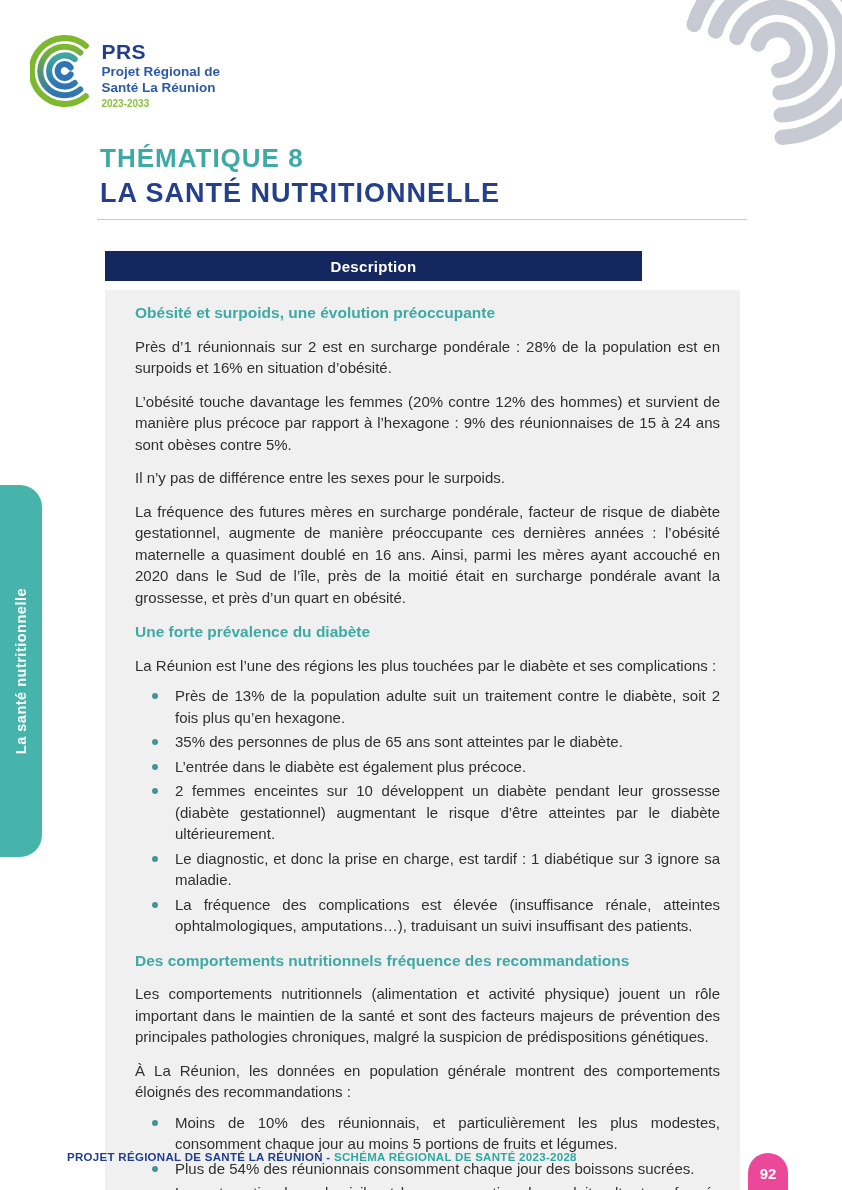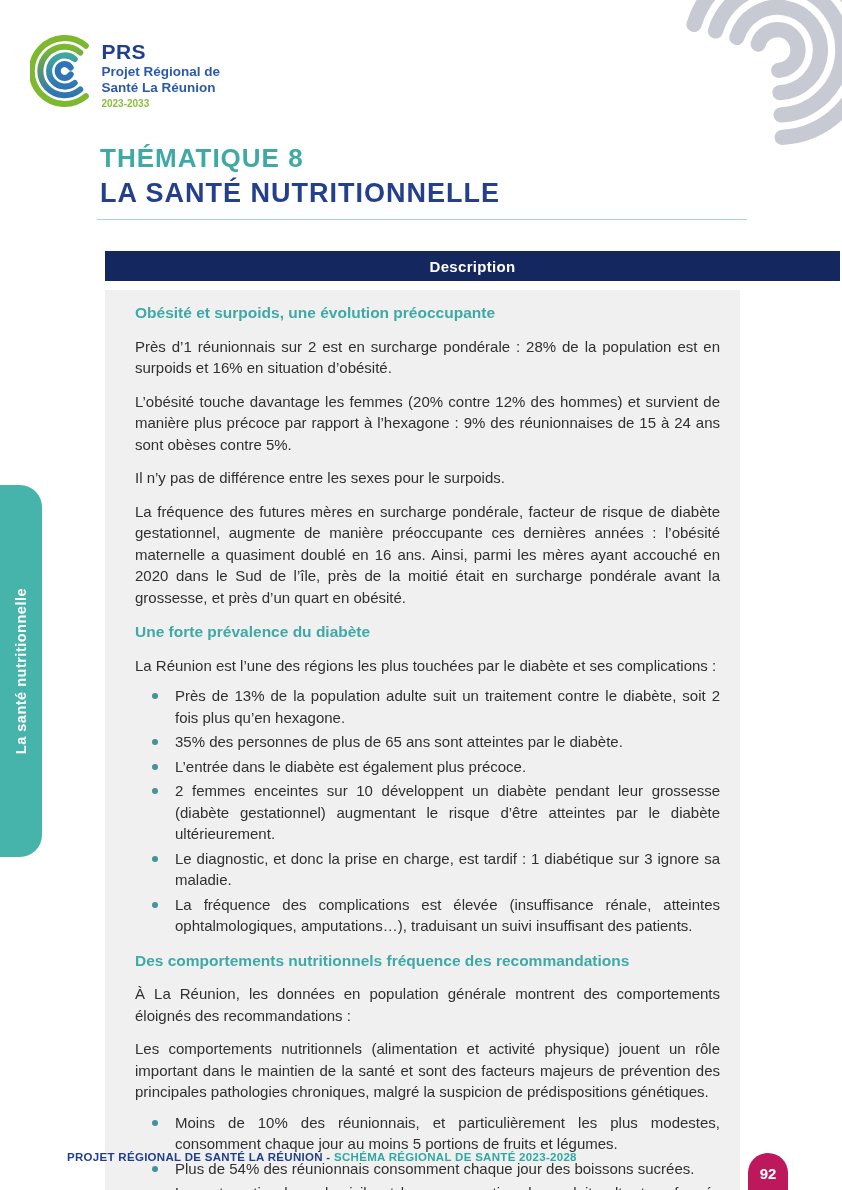--- a/index.html
+++ b/index.html
@@ -27,21 +27,21 @@
     font-size:26px; font-weight:bold; letter-spacing:1px; color:#3FAAA5;
   }
   .main-title {
     position:absolute; left:100px; top:178px;
     font-size:27px; font-weight:600; letter-spacing:1px; color:#24408C;
   }
   .title-rule { position:absolute; left:97px; top:219px; width:650px; height:1px; background:#A6D6D3; }
 
   
   .desc-bar {
-    position:absolute; left:105px; top:251px; width:735px; height:30px;
+    position:absolute; left:105px; top:251px; width:537px; height:30px;
     background:#14275E; color:#ffffff;
     display:flex; align-items:center; justify-content:center;
     font-size:15px; font-weight:bold; letter-spacing:0.3px;
   }
   .content {
     position:absolute; left:105px; top:290px; width:635px; min-height:805px;
     background:#F0F0F1; box-sizing:border-box;
     padding:10px 20px 14px 30px;
     font-size:15px; line-height:21.5px; text-align:justify;
   }
@@ -72,21 +72,21 @@
 
   
   .footer-text {
     position:absolute; left:67px; top:1151px;
     font-size:11.5px; font-weight:bold; letter-spacing:0.3px;
   }
   .footer-navy { color:#1F3E8E; }
   .footer-teal { color:#2EA9A2;text-align:center; }
   .page-badge {
     position:absolute; left:748px; top:1153px; width:40px; height:37px;
-    background:#be185d; border-radius:20px 20px 0 0;
+    background:#ec4899; border-radius:20px 20px 0 0;
     display:flex; align-items:center; justify-content:center;
   }
   .page-badge span { color:#ffffff; font-size:15px; font-weight:bold; padding-top:4px; }
 </style>
 </head>
 <body>
 
 <div class="page">
 
   <svg class="swirl" viewBox="0 0 175 175" aria-hidden="true">
@@ -141,22 +141,22 @@
       <p class="para">La Réunion est l’une des régions les plus touchées par le diabète et ses complications :</p>
       <ul class="bullets">
         <li>Près de 13% de la population adulte suit un traitement contre le diabète, soit 2 fois plus qu’en hexagone.</li>
         <li>35% des personnes de plus de 65 ans sont atteintes par le diabète.</li>
         <li>L’entrée dans le diabète est également plus précoce.</li>
         <li>2 femmes enceintes sur 10 développent un diabète pendant leur grossesse (diabète gestationnel) augmentant le risque d’être atteintes par le diabète ultérieurement.</li>
         <li>Le diagnostic, et donc la prise en charge, est tardif : 1 diabétique sur 3 ignore sa maladie.</li>
         <li>La fréquence des complications est élevée (insuffisance rénale, atteintes ophtalmologiques, amputations…), traduisant un suivi insuffisant des patients.</li>
       </ul>
       <div class="sec-heading">Des comportements nutritionnels fréquence des recommandations</div>
+      <p class="para">Les comportements nutritionnels (alimentation et activité physique) jouent un rôle important dans le maintien de la santé et sont des facteurs majeurs de prévention des principales pathologies chroniques, malgré la suspicion de prédispositions génétiques.</p>
       <p class="para">À La Réunion, les données en population générale montrent des comportements éloignés des recommandations :</p>
-      <p class="para">Les comportements nutritionnels (alimentation et activité physique) jouent un rôle important dans le maintien de la santé et sont des facteurs majeurs de prévention des principales pathologies chroniques, malgré la suspicion de prédispositions génétiques.</p>
       <ul class="bullets">
         <li>Moins de 10% des réunionnais, et particulièrement les plus modestes, consomment chaque jour au moins 5 portions de fruits et légumes.</li>
         <li>Plus de 54% des réunionnais consomment chaque jour des boissons sucrées.</li>
         <li>La restauration hors domicile et la consommation de produits ultra-transformés progressent.</li>
       </ul>
     </div>
 
   <div class="side-tab">
     <span>La santé nutritionnelle</span>
   </div>

